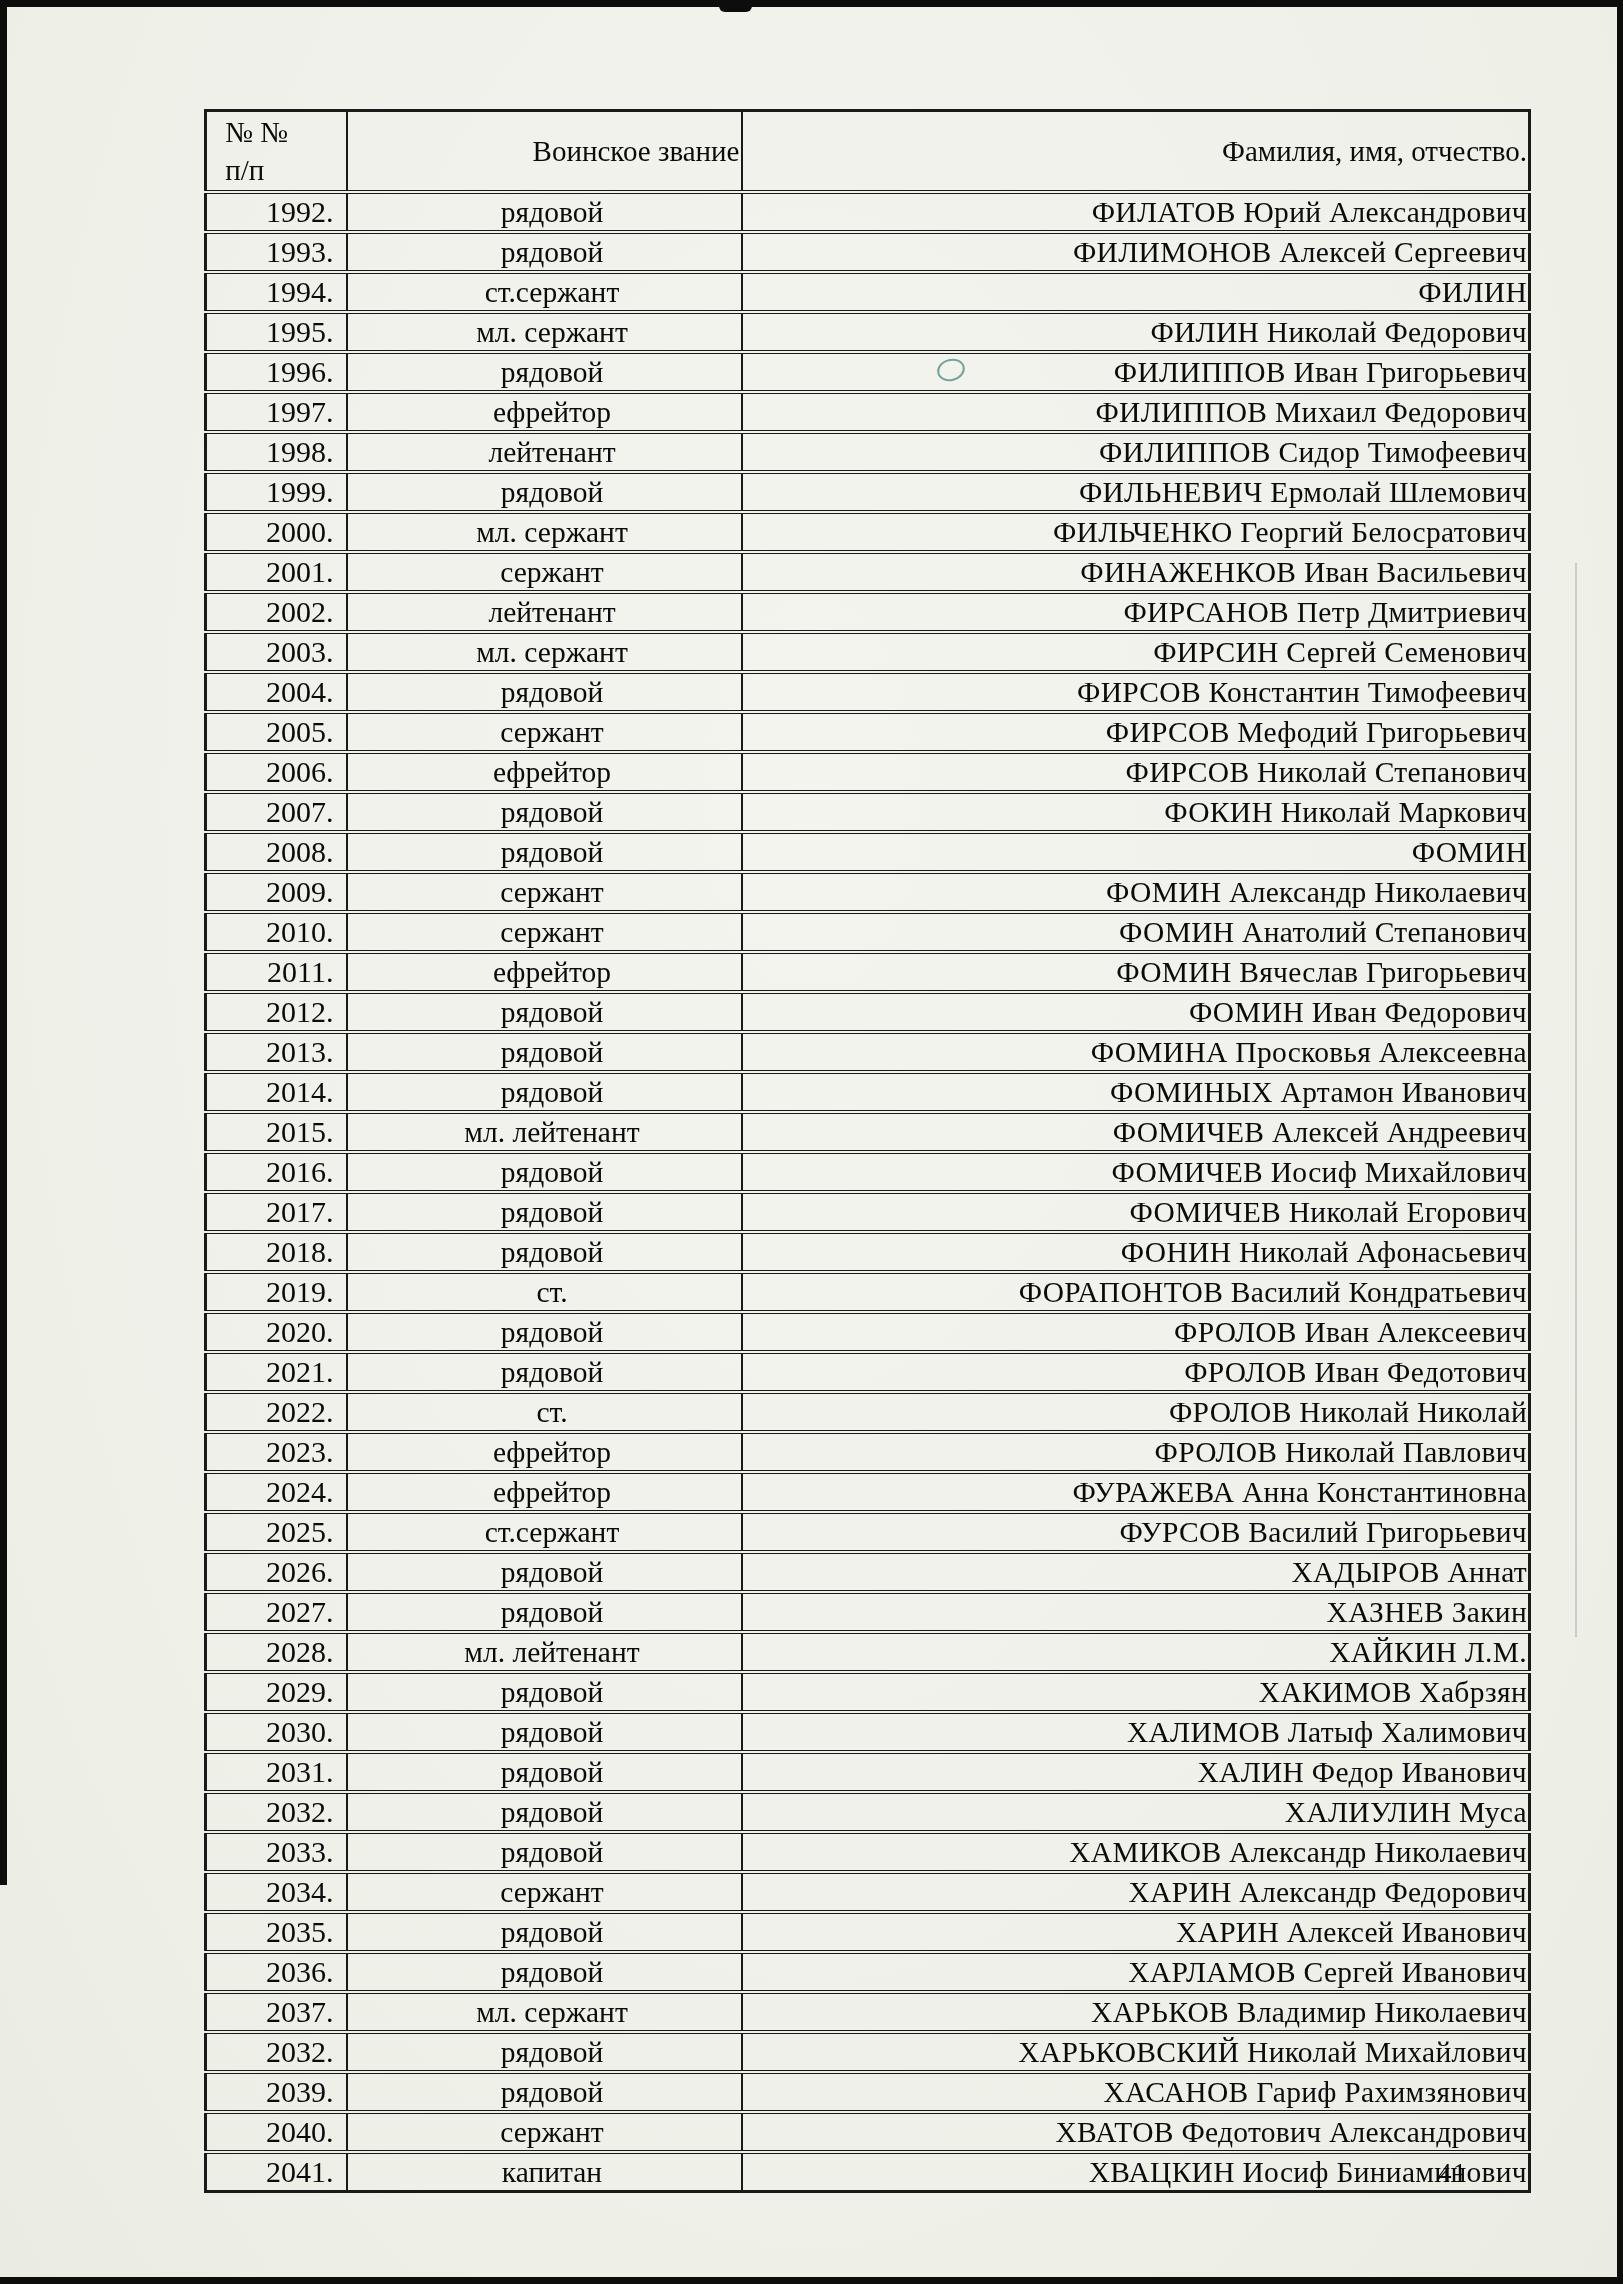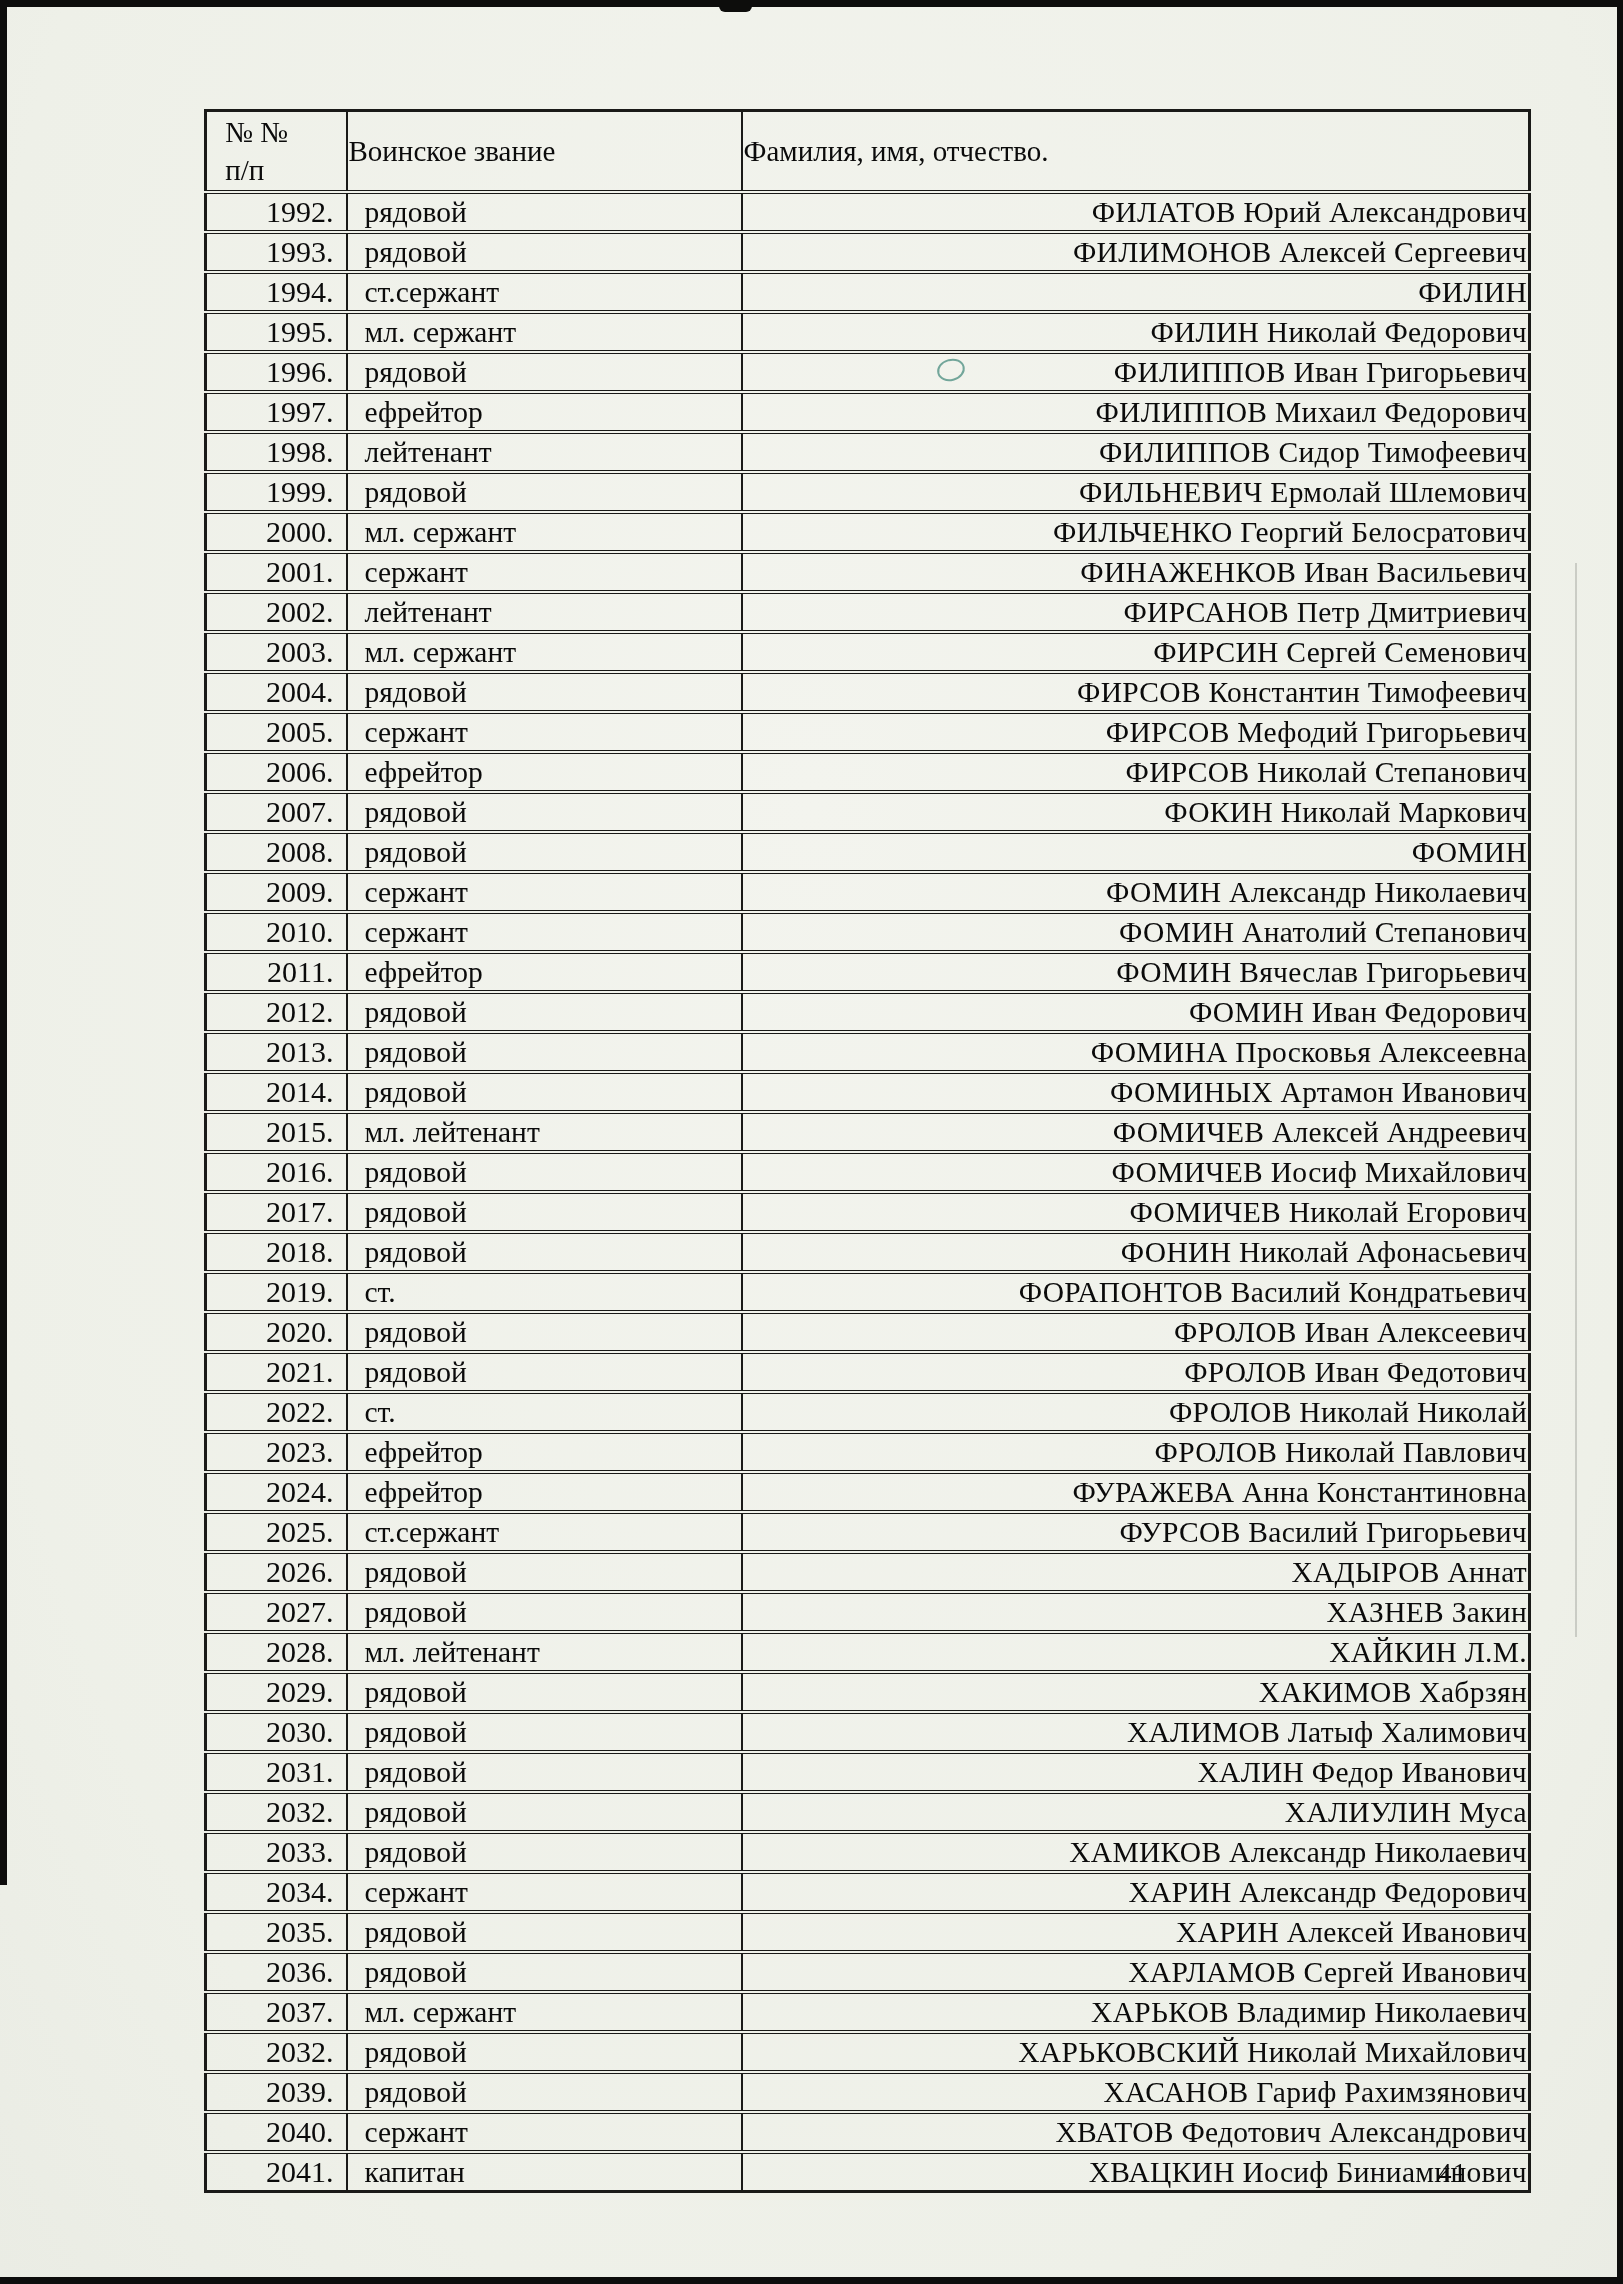--- a/index.html
+++ b/index.html
@@ -57,35 +57,35 @@
     border-right: 2.6px solid #1a1a18;
     font-weight: normal;
     vertical-align: middle;
     white-space: nowrap;
     overflow: visible;
   }
   thead th {
     height: 72px;
     border-bottom: 4.6px double #1a1a18;
     font-size: 29px;
-    text-align: left;
+    text-align: right;
     vertical-align: middle;
   }
   thead th.h-num {
     text-align: left;
     padding-left: 18.3px;
     line-height: 38px;
   }
   tbody td {
     height: 34px;
     border-top: 4.6px double #1a1a18;
     font-size: 29.5px;
   }
   td.num  { text-align: right;  padding-right: 12px; font-size: 30px; }
-  td.rank { text-align: left;   padding-left: 17px; margin-left: 33px; }
+  td.rank { text-align: center;   padding-left: 17px; margin-left: 33px; }
   td.name { text-align: right;   padding-left: 20px; letter-spacing: 0.3px; }
 
   .page-number {
     position: absolute;
     left: 1438px; top: 2158px;
     font-size: 27px;
     letter-spacing: 1.3px;
   }
 </style>
 </head>

